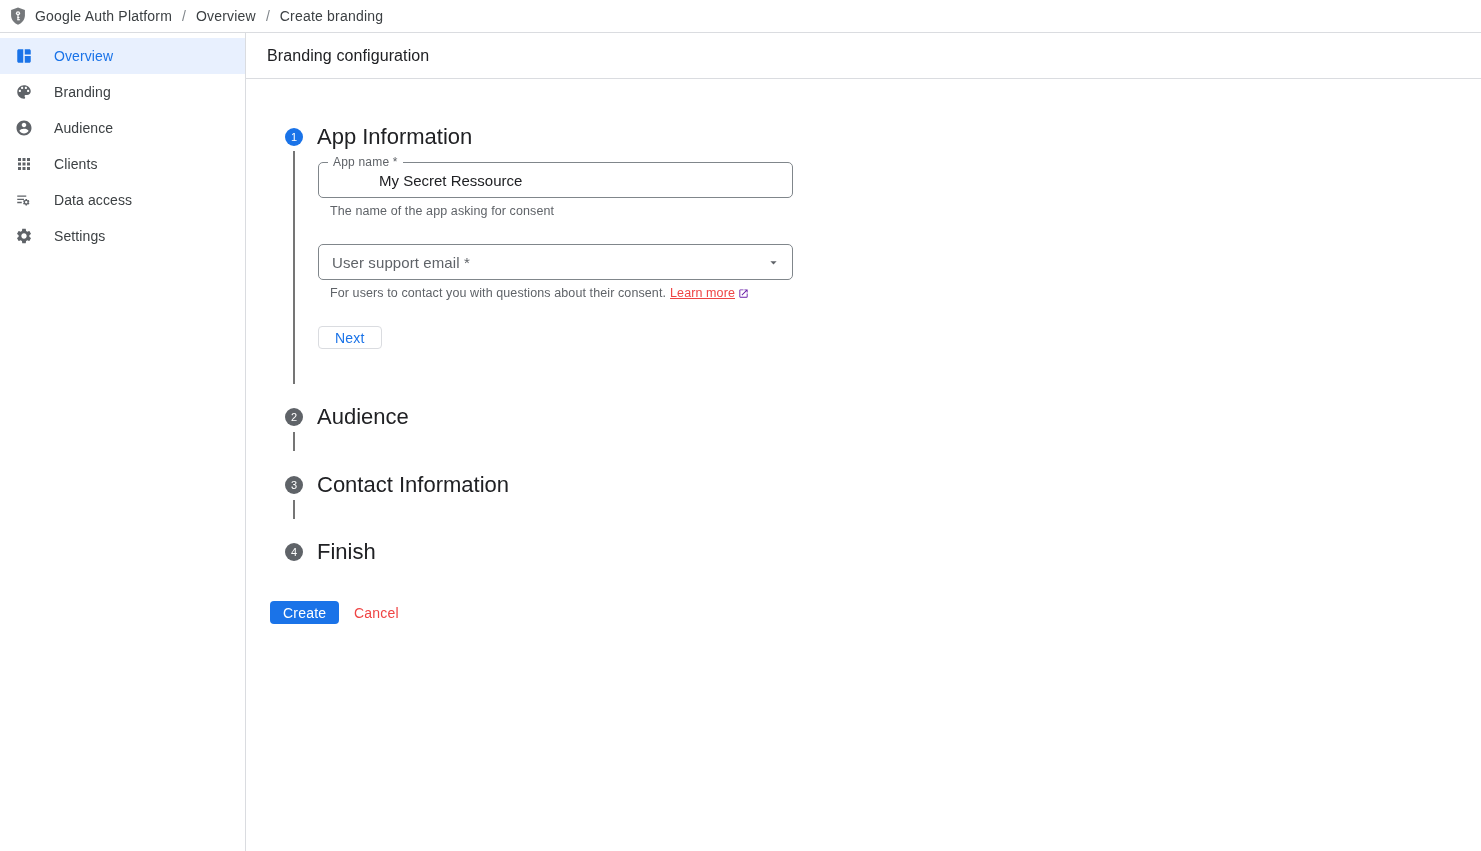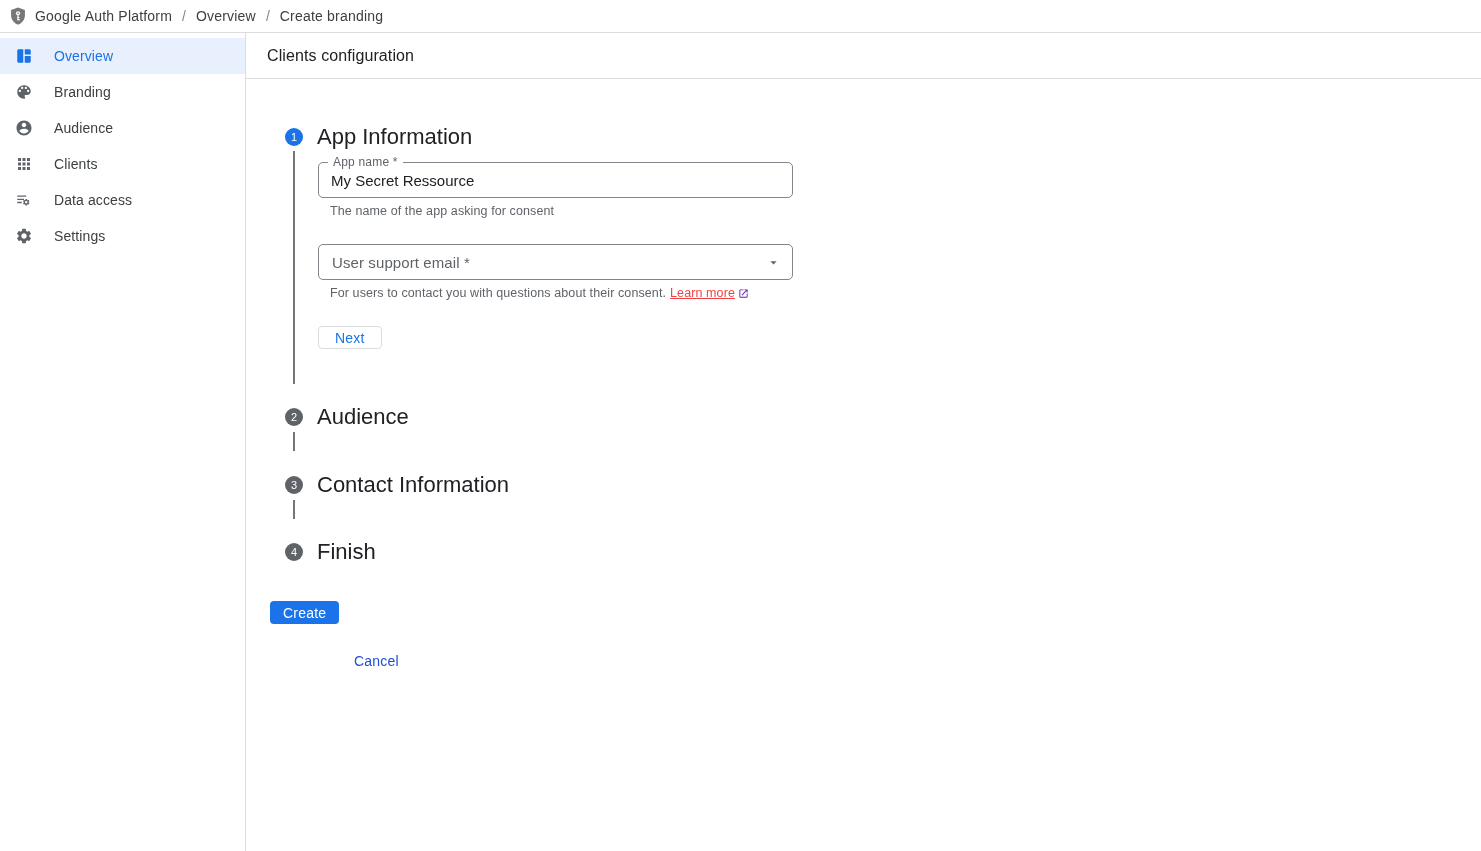--- a/index.html
+++ b/index.html
@@ -75,21 +75,21 @@
     color: #ef4444; text-decoration: underline; cursor: pointer; margin-left: 4px;
   }
   .ext-icon { display: inline-block; vertical-align: -2px; margin-left: 3px; color: #681da8; }
   
   .btn-outline, .btn-primary, .btn-text {
     position: absolute; height: 23px; border-radius: 4px; font-size: 14px;
     font-weight: 500; letter-spacing: .2px; cursor: pointer; font-family: inherit;
   }
   .btn-outline { padding: 0 16px; border: 1px solid #dadce0; background: #fff; color: #1a73e8; }
   .btn-primary { padding: 0 13px; border: none; background: #1a73e8; color: #fff; }
-  .btn-text { padding: 0 12px; border: none; background: transparent; color: #1d4ed8; margin-top: 48px; }
+  .btn-text { padding: 0 12px; border: none; background: transparent; color: #ef4444; }
 </style>
 </head>
 <body>
 
 <div class="page">
 
   <header class="topbar">
     <span class="app-icon">
       <svg viewBox="0 0 24 24" width="20" height="20">
         <path d="M12 1.8l8.3 3.1v6.3c0 5.1-3.4 9.4-8.3 11.3-4.9-1.9-8.3-6.2-8.3-11.3V4.9L12 1.8z" fill="#75787b"></path>
@@ -160,30 +160,30 @@
           <svg viewBox="0 0 24 24" fill="currentColor">
               <path d="M19.14 12.94c.04-.3.06-.61.06-.94 0-.32-.02-.64-.07-.94l2.03-1.58c.18-.14.23-.41.12-.61l-1.92-3.32c-.12-.22-.37-.29-.59-.22l-2.39.96c-.5-.38-1.03-.7-1.62-.94l-.36-2.54c-.04-.24-.24-.41-.48-.41h-3.84c-.24 0-.43.17-.47.41l-.36 2.54c-.59.24-1.13.57-1.62.94l-2.39-.96c-.22-.08-.47 0-.59.22L2.74 8.87c-.12.21-.08.47.12.61l2.03 1.58c-.05.3-.09.63-.09.94s.02.64.07.94l-2.03 1.58c-.18.14-.23.41-.12.61l1.92 3.32c.12.22.37.29.59.22l2.39-.96c.5.38 1.03.7 1.62.94l.36 2.54c.05.24.24.41.48.41h3.84c.24 0 .44-.17.47-.41l.36-2.54c.59-.24 1.13-.56 1.62-.94l2.39.96c.22.08.47 0 .59-.22l1.92-3.32c.12-.22.07-.47-.12-.61l-2.01-1.58zM12 15.6c-1.98 0-3.6-1.62-3.6-3.6s1.62-3.6 3.6-3.6 3.6 1.62 3.6 3.6-1.62 3.6-3.6 3.6z"></path>
             </svg>
         </span>
         <span class="nav-label">Settings</span>
       </div>
     </aside>
 
     <main class="main">
       <div class="main-header">
-        <h1 class="page-title">Clients configuration</h1>
+        <h1 class="page-title">Branding configuration</h1>
       </div>
 
       <div class="content">
 
         <span class="step-badge active" style="left:39px; top:49px;">1</span>
         <h2 class="step-title" style="left:71px; top:44px;">App Information</h2>
         <div class="connector" style="left:47px; top:72px; height:233px;"></div>
 
-        <div class="text-field" style="left:72px; top:83px;">
+        <div class="text-field" style="left:72px; top:83px;padding-left:48px;">
           <label class="field-label">App name *</label>
           <input class="field-input" type="text" value="My Secret Ressource" style="">
         </div>
         <div class="helper" style="left:84px; top:125px;">The name of the app asking for consent</div>
 
         <div class="select-field" style="left:72px; top:165px;">
           <span class="select-label">User support email *</span>
           <span class="caret">
             <svg viewBox="0 0 24 24" width="15" height="15" fill="currentColor">
                 <path d="M7 10l5 5 5-5z"></path>

